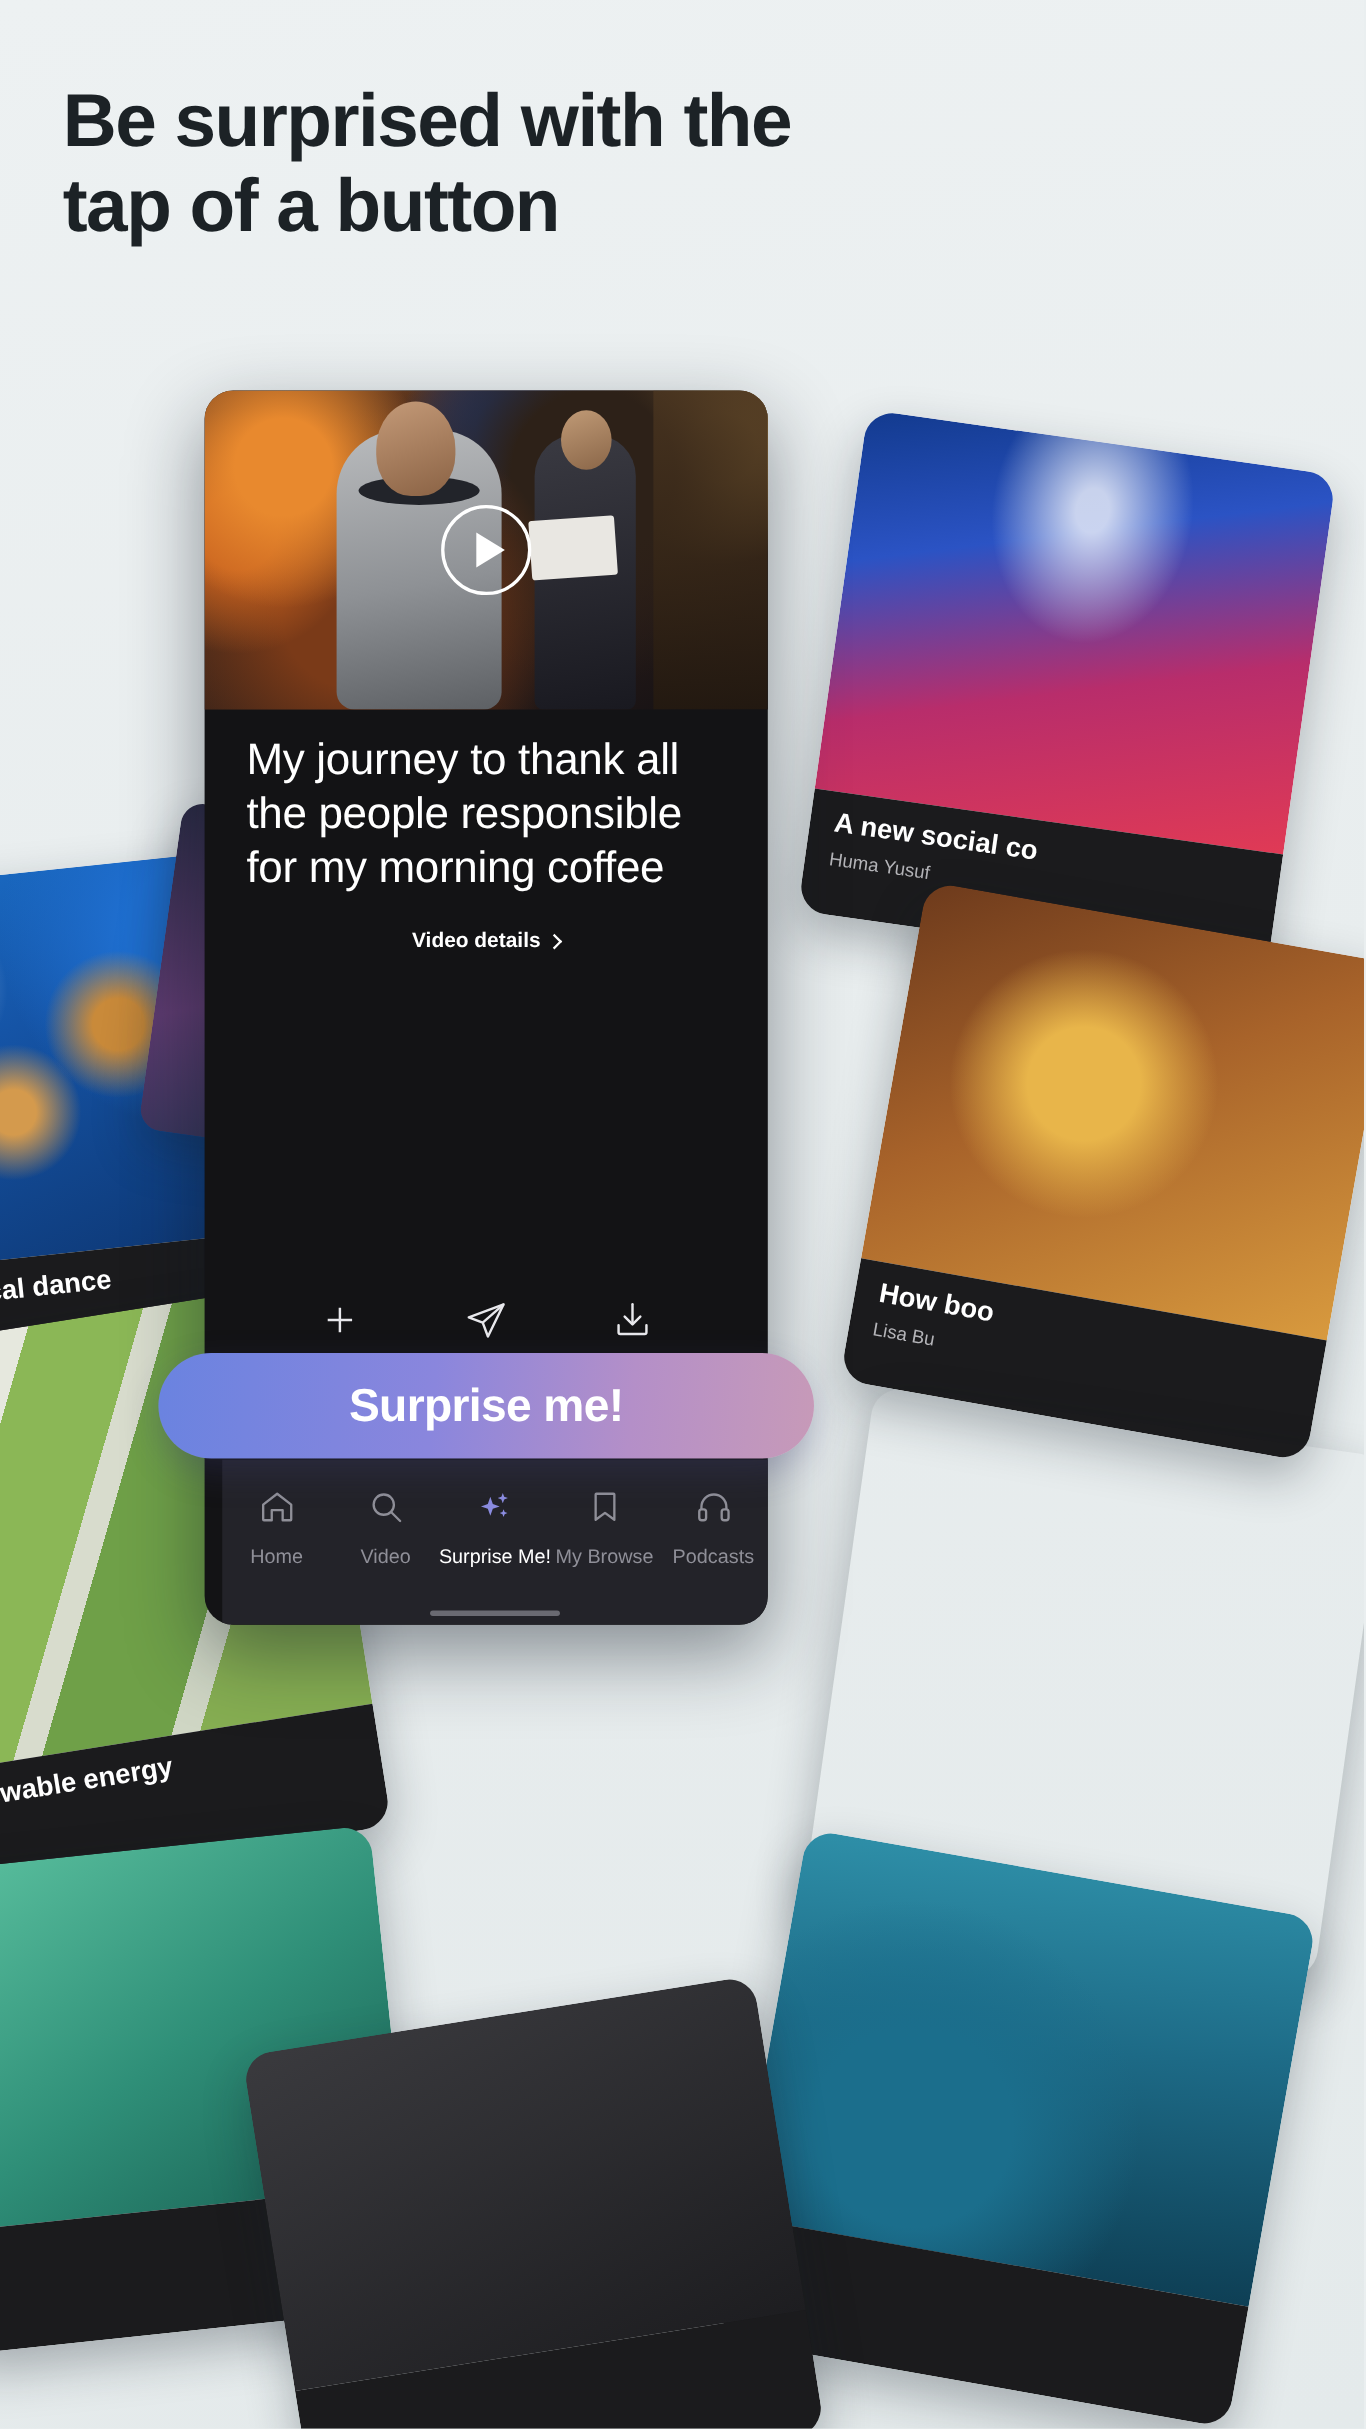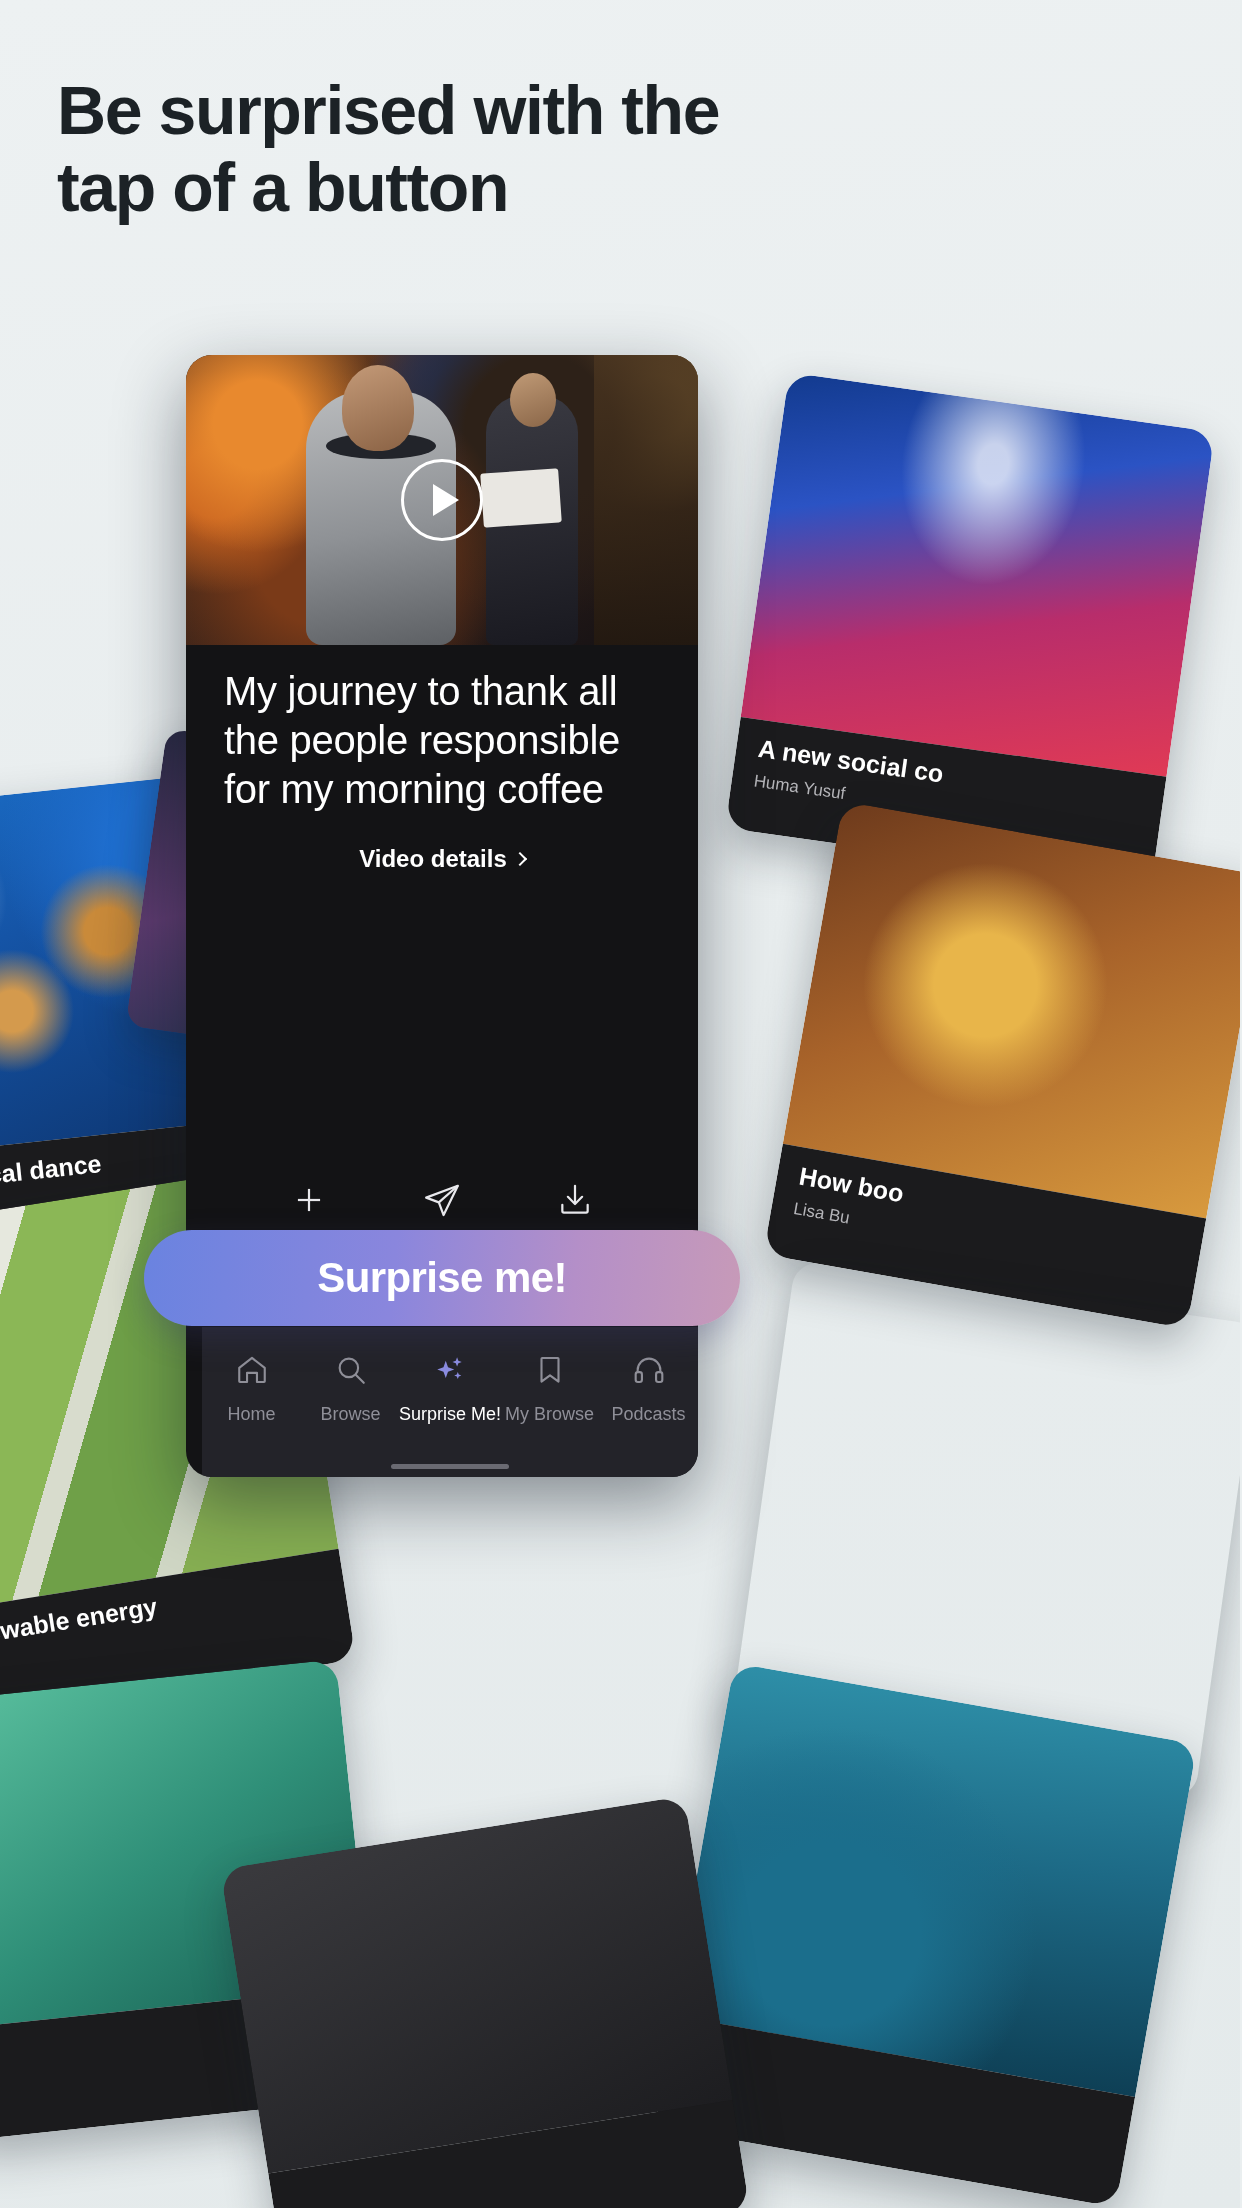--- a/index.html
+++ b/index.html
@@ -102,21 +102,21 @@
              border-top:16px solid transparent; border-bottom:16px solid transparent;
              margin-left:7px; }
 
   .card-title { color:#fff; font-size:40px; line-height:1.22; text-align:left;
                 padding:22px 38px 0 38px; font-weight:400; letter-spacing:-.3px; }
   .author { color:#b8b8bc; font-size:20px; text-align:center; margin-top:58px; }
   .stats { color:#b8b8bc; font-size:20px; text-align:center; margin-top:26px;
            display:flex; justify-content:center; align-items:center; gap:18px; }
   .stats .sep { color:#55555c; }
   .details { display:flex; justify-content:center; align-items:center; gap:8px;
-             margin-top:32px; color:#fff; font-size:24px; font-weight:bold; }
+             margin-top:32px; color:#fff; font-size:19px; font-weight:bold; }
   .chev { width:10px; height:10px; border-right:2.5px solid #fff;
           border-top:2.5px solid #fff; transform:rotate(45deg); }
 
   .actions { position:absolute; left:0; right:0; top:810px; height:70px;
              display:flex; justify-content:space-around; align-items:center;
              padding:0 56px; }
   .actions svg { display:block; }
 
   
   .navbar { position:absolute; left:16px; right:0; bottom:0; height:150px;
@@ -254,21 +254,21 @@
         <span class="lbl">Home</span>
       </div>
 
       <div class="nav-item">
         <span>
           <svg width="34" height="34" viewBox="0 0 24 24" fill="none" stroke="#8f8f98" stroke-width="1.5" stroke-linecap="round">
             <circle cx="10.5" cy="10.5" r="6.5"></circle>
               <line x1="15.5" y1="15.5" x2="21" y2="21"></line>
           </svg>
         </span>
-        <span class="lbl">Browse</span>
+        <span class="lbl">Video</span>
       </div>
 
       <div class="nav-item active">
         <span>
           <svg width="34" height="34" viewBox="0 0 24 24" fill="#8b8ce0">
             <path d="M9 5.5 10.6 10 15 11.6 10.6 13.2 9 17.6 7.4 13.2 3 11.6 7.4 10z"></path>
             <path d="M17 3 17.9 5.4 20.3 6.3 17.9 7.2 17 9.6 16.1 7.2 13.7 6.3 16.1 5.4z"></path>
             <path d="M17.5 13.4 18.2 15.2 20 15.9 18.2 16.6 17.5 18.4 16.8 16.6 15 15.9 16.8 15.2z"></path>
           </svg>
         </span>

